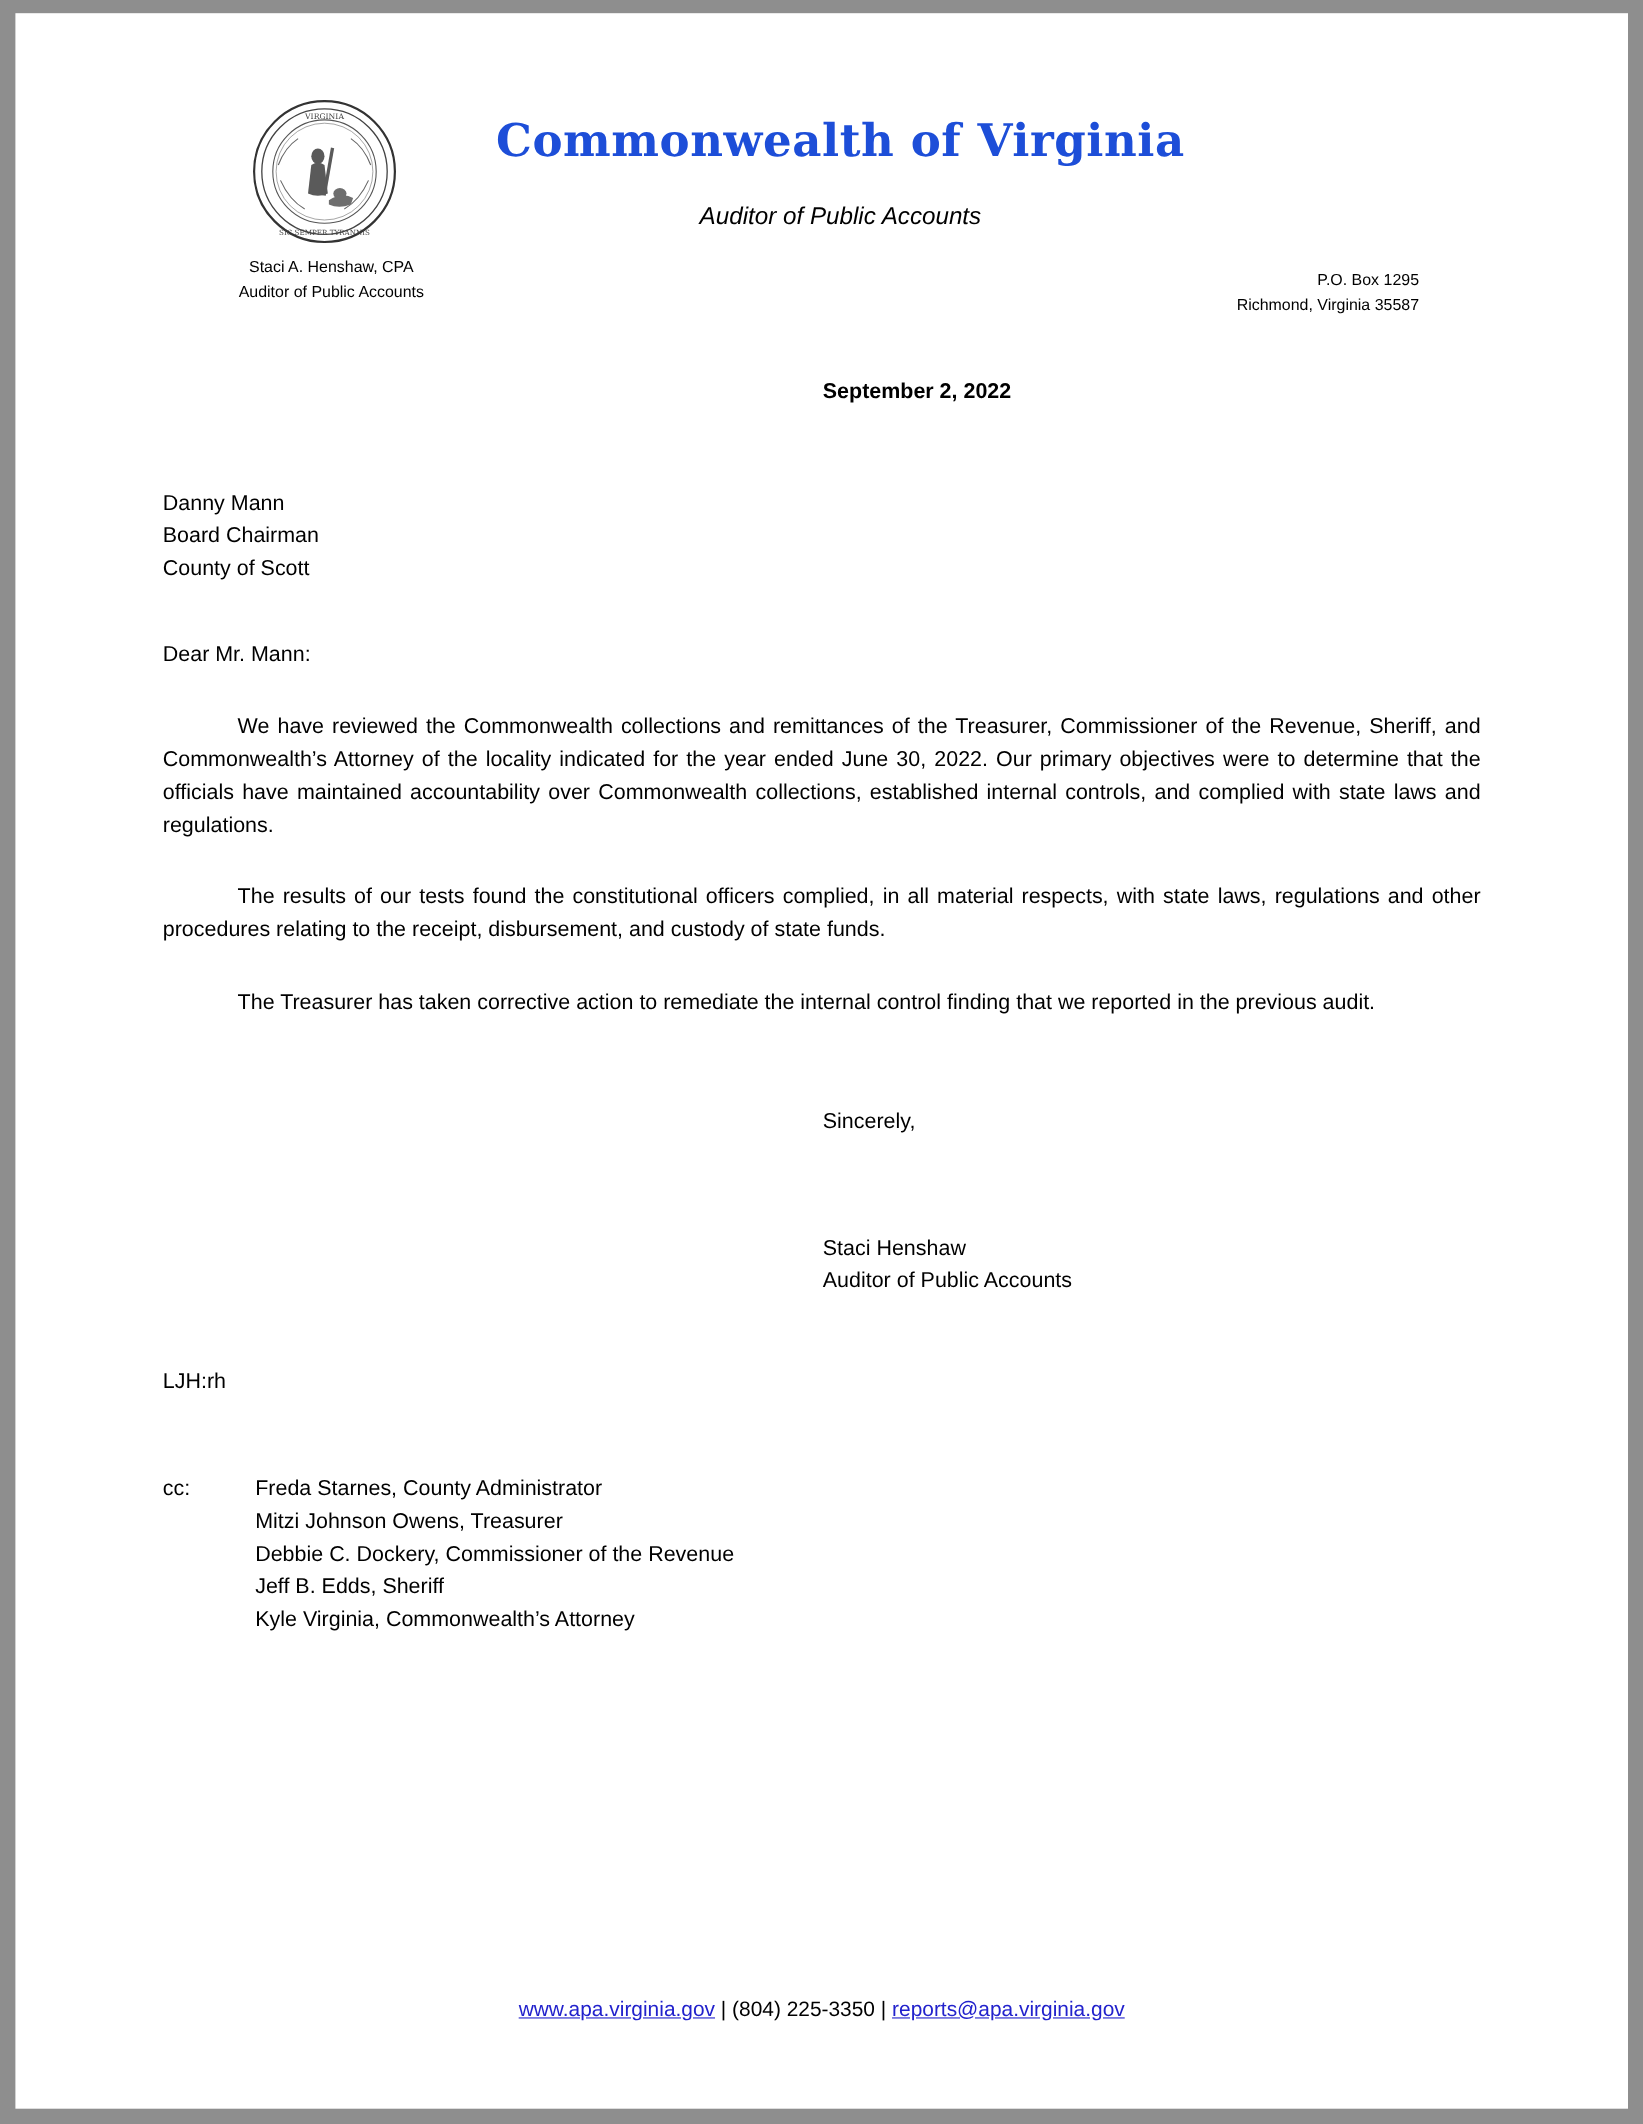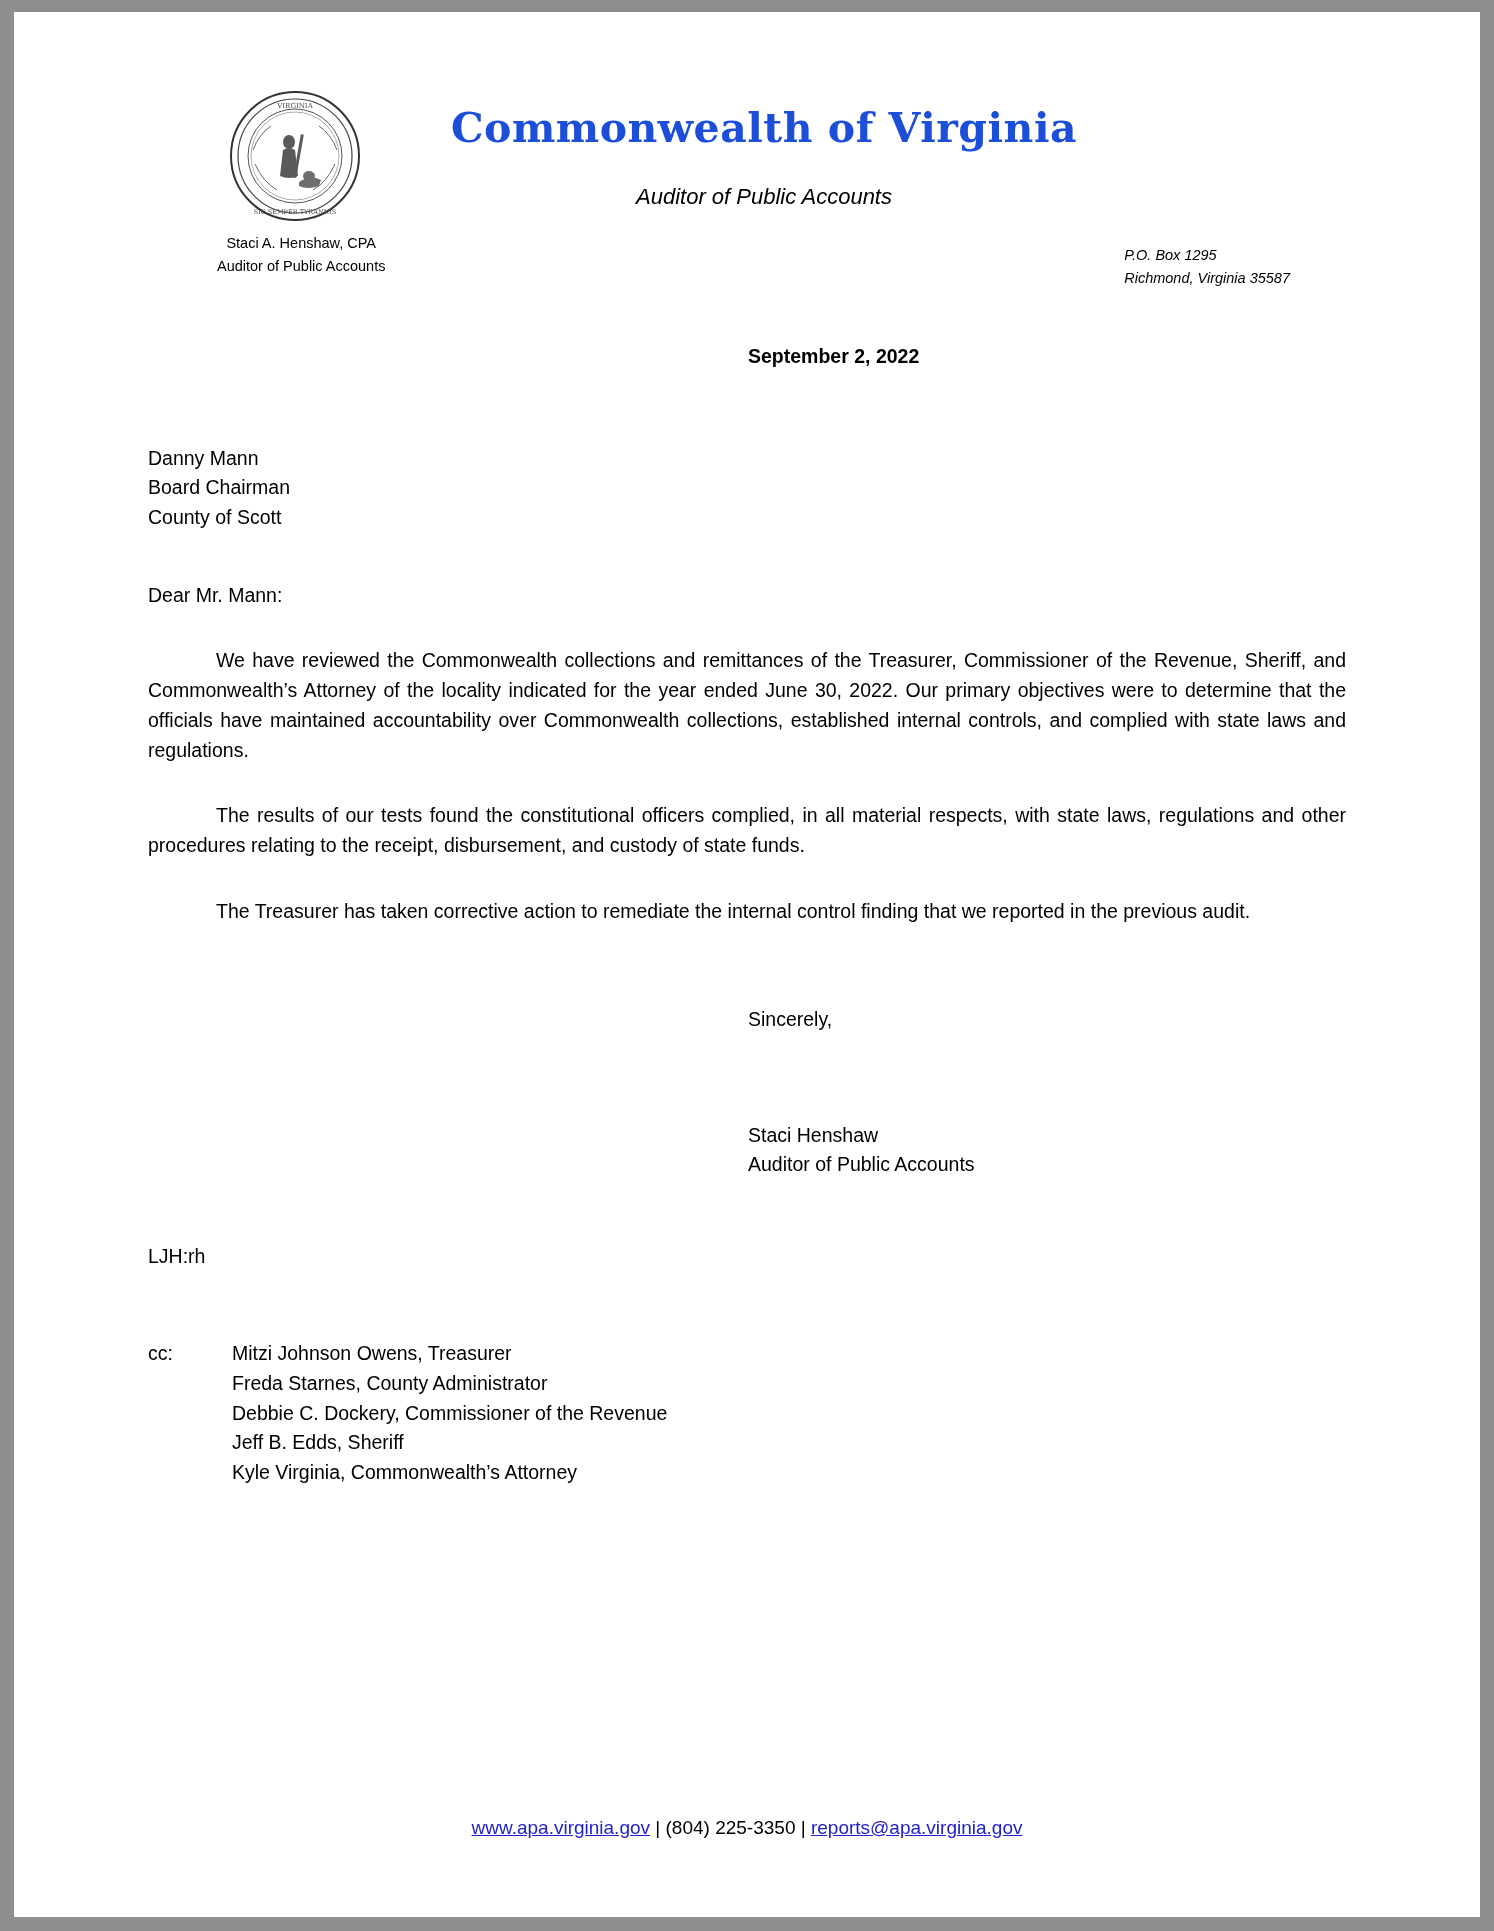--- a/index.html
+++ b/index.html
@@ -72,25 +72,24 @@
     top: 220px;
     font-size: 14.5px;
     line-height: 1.62;
     color: #000;
     text-align: center;
   }
   .hdr-right {
     position: absolute;
     right: 190px;
     top: 232px;
-    text-align: left;
+    text-align: right;
     font-size: 14.5px;
     line-height: 1.62;
     color: #000;
-    font-style: italic;
   }
 
   
   .body {
     position: absolute;
     left: 134px;
     right: 134px;
     top: 330px;
     font-size: 19.5px;
     line-height: 1.52;
@@ -224,22 +223,22 @@
       <div class="sig-name">
         <div>Staci Henshaw</div>
         <div>Auditor of Public Accounts</div>
       </div>
 
       <div class="initials">LJH:rh</div>
 
       <div class="cc-block">
         <div class="cc-label">cc:</div>
         <div class="cc-list">
+          <div>Freda Starnes, County Administrator</div>
           <div>Mitzi Johnson Owens, Treasurer</div>
-          <div>Freda Starnes, County Administrator</div>
           <div>Debbie C. Dockery, Commissioner of the Revenue</div>
           <div>Jeff B. Edds, Sheriff</div>
           <div>Kyle Virginia, Commonwealth’s Attorney</div>
         </div>
       </div>
     </div>
 
     <div class="footer">
       <a href="#">www.apa.virginia.gov</a><span class="sep"> | </span>
       <span>(804) 225-3350</span><span class="sep"> | </span>

